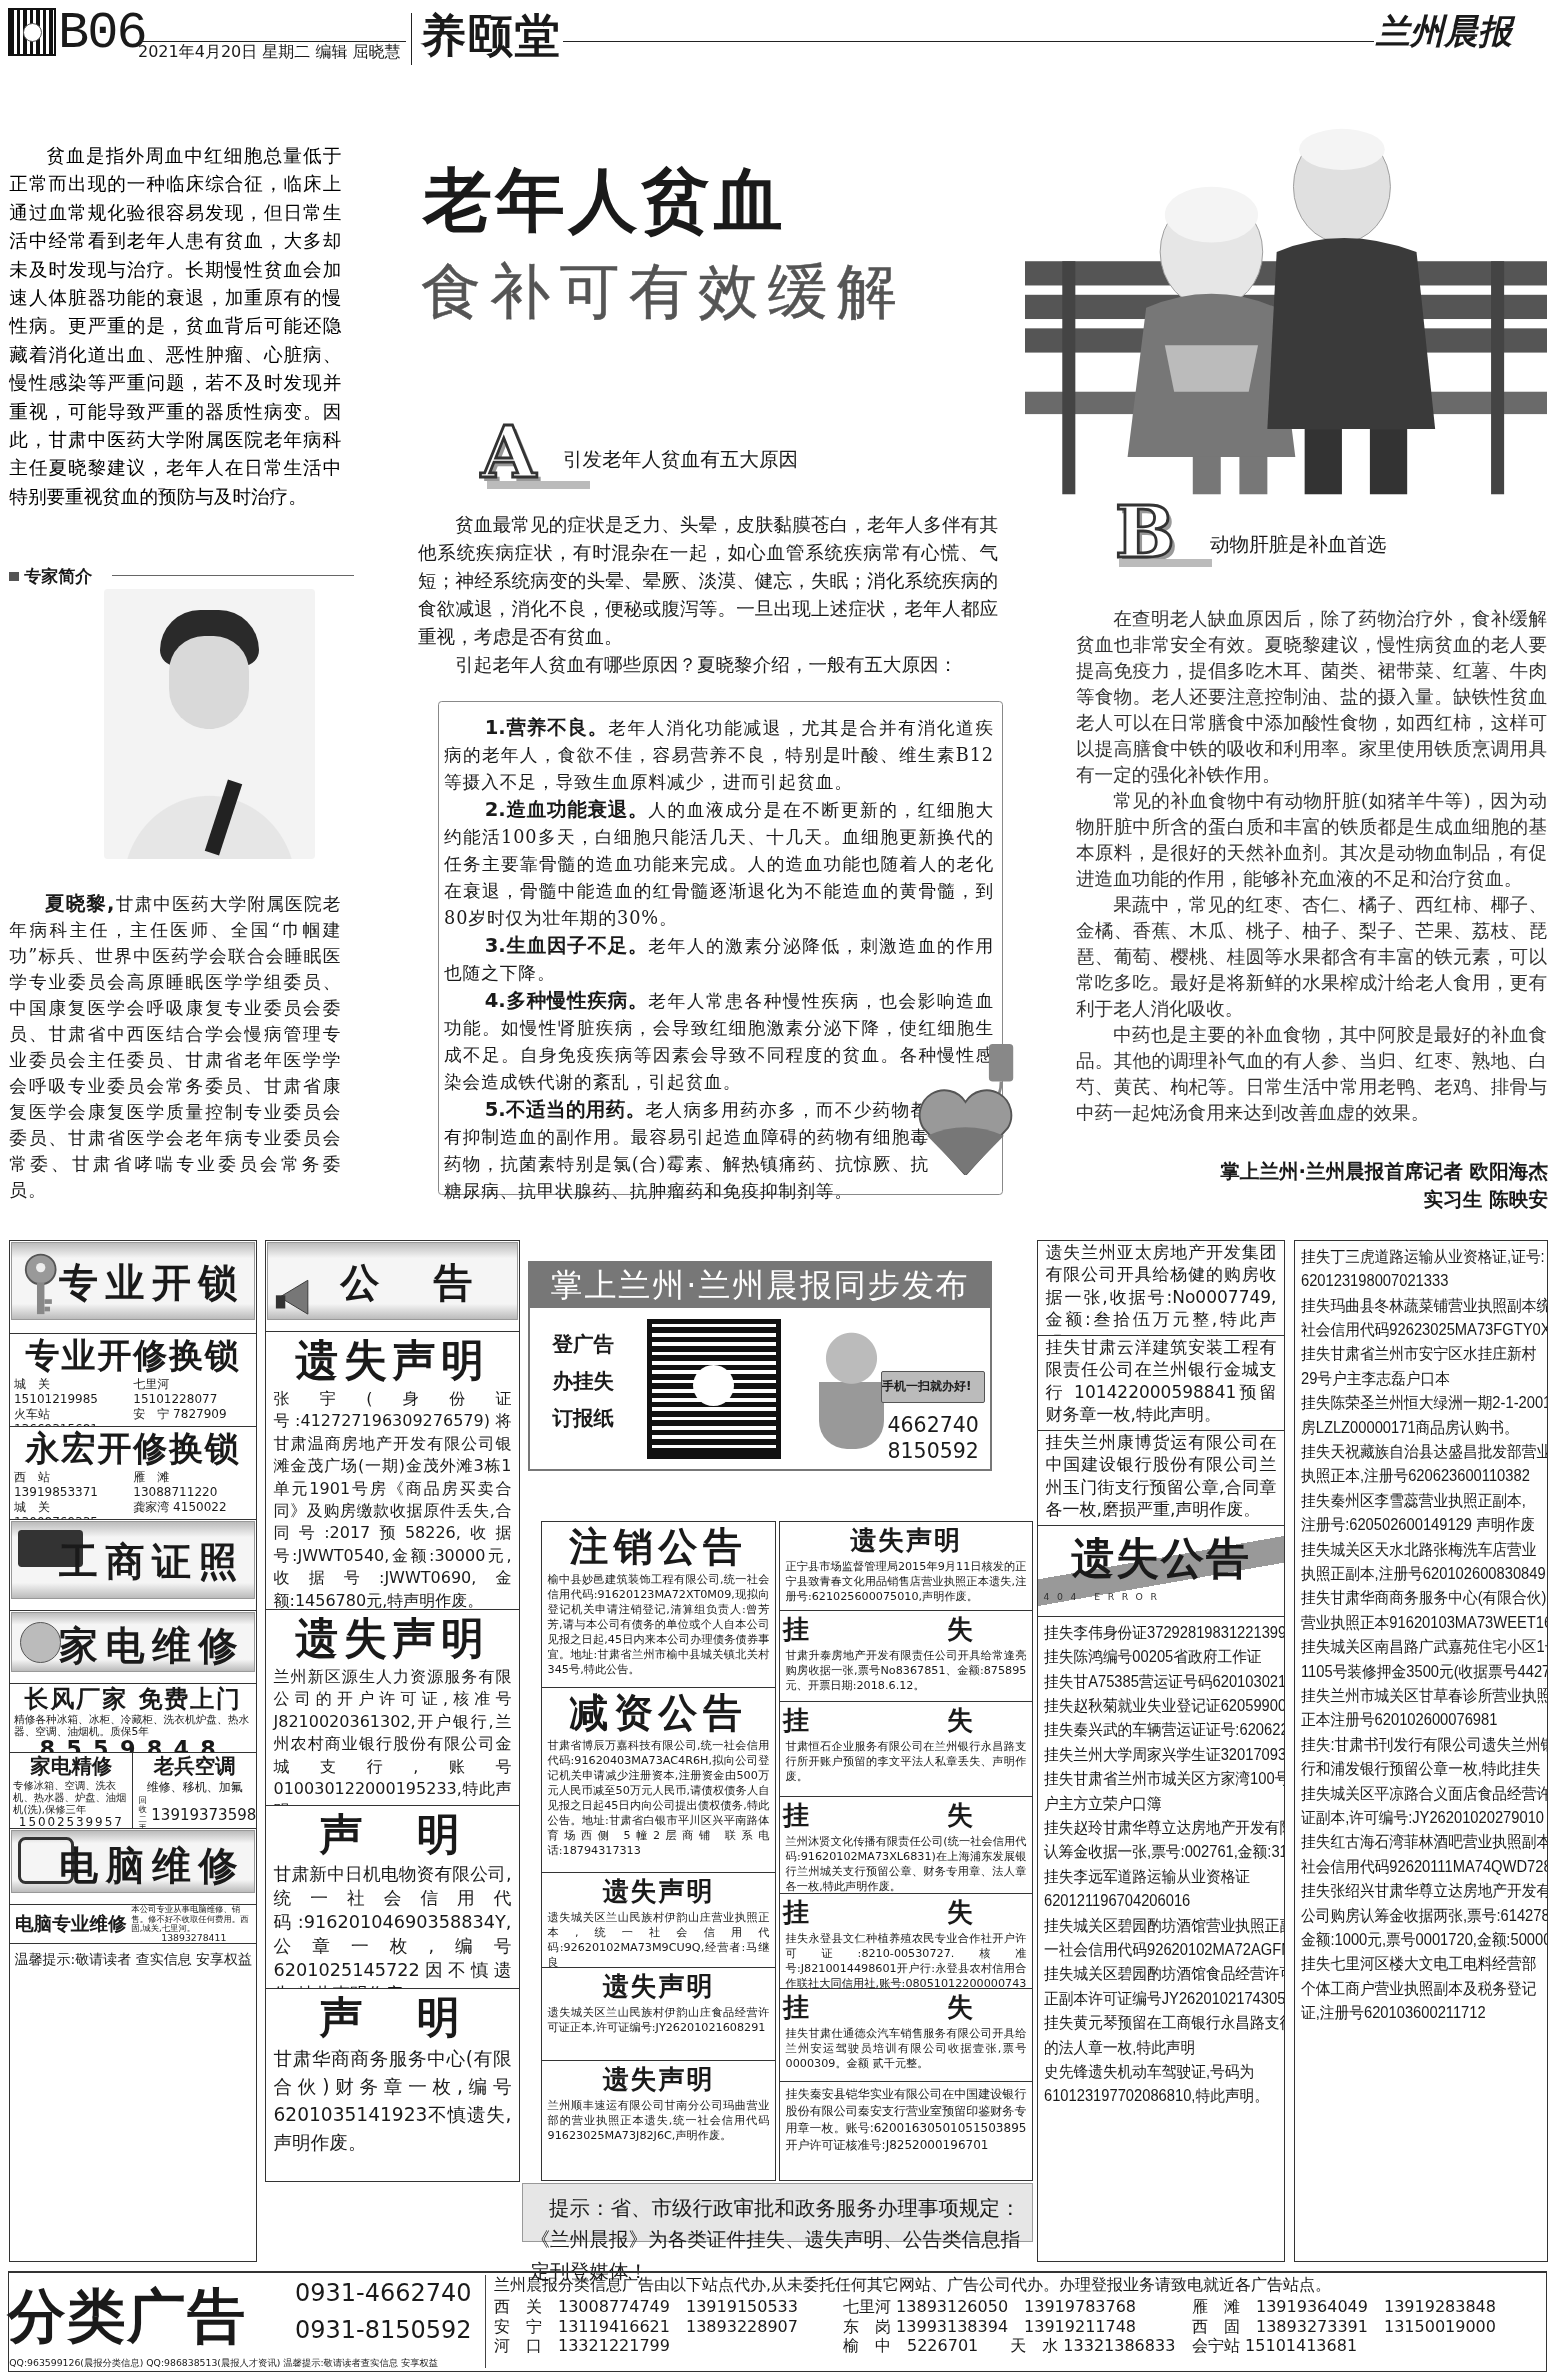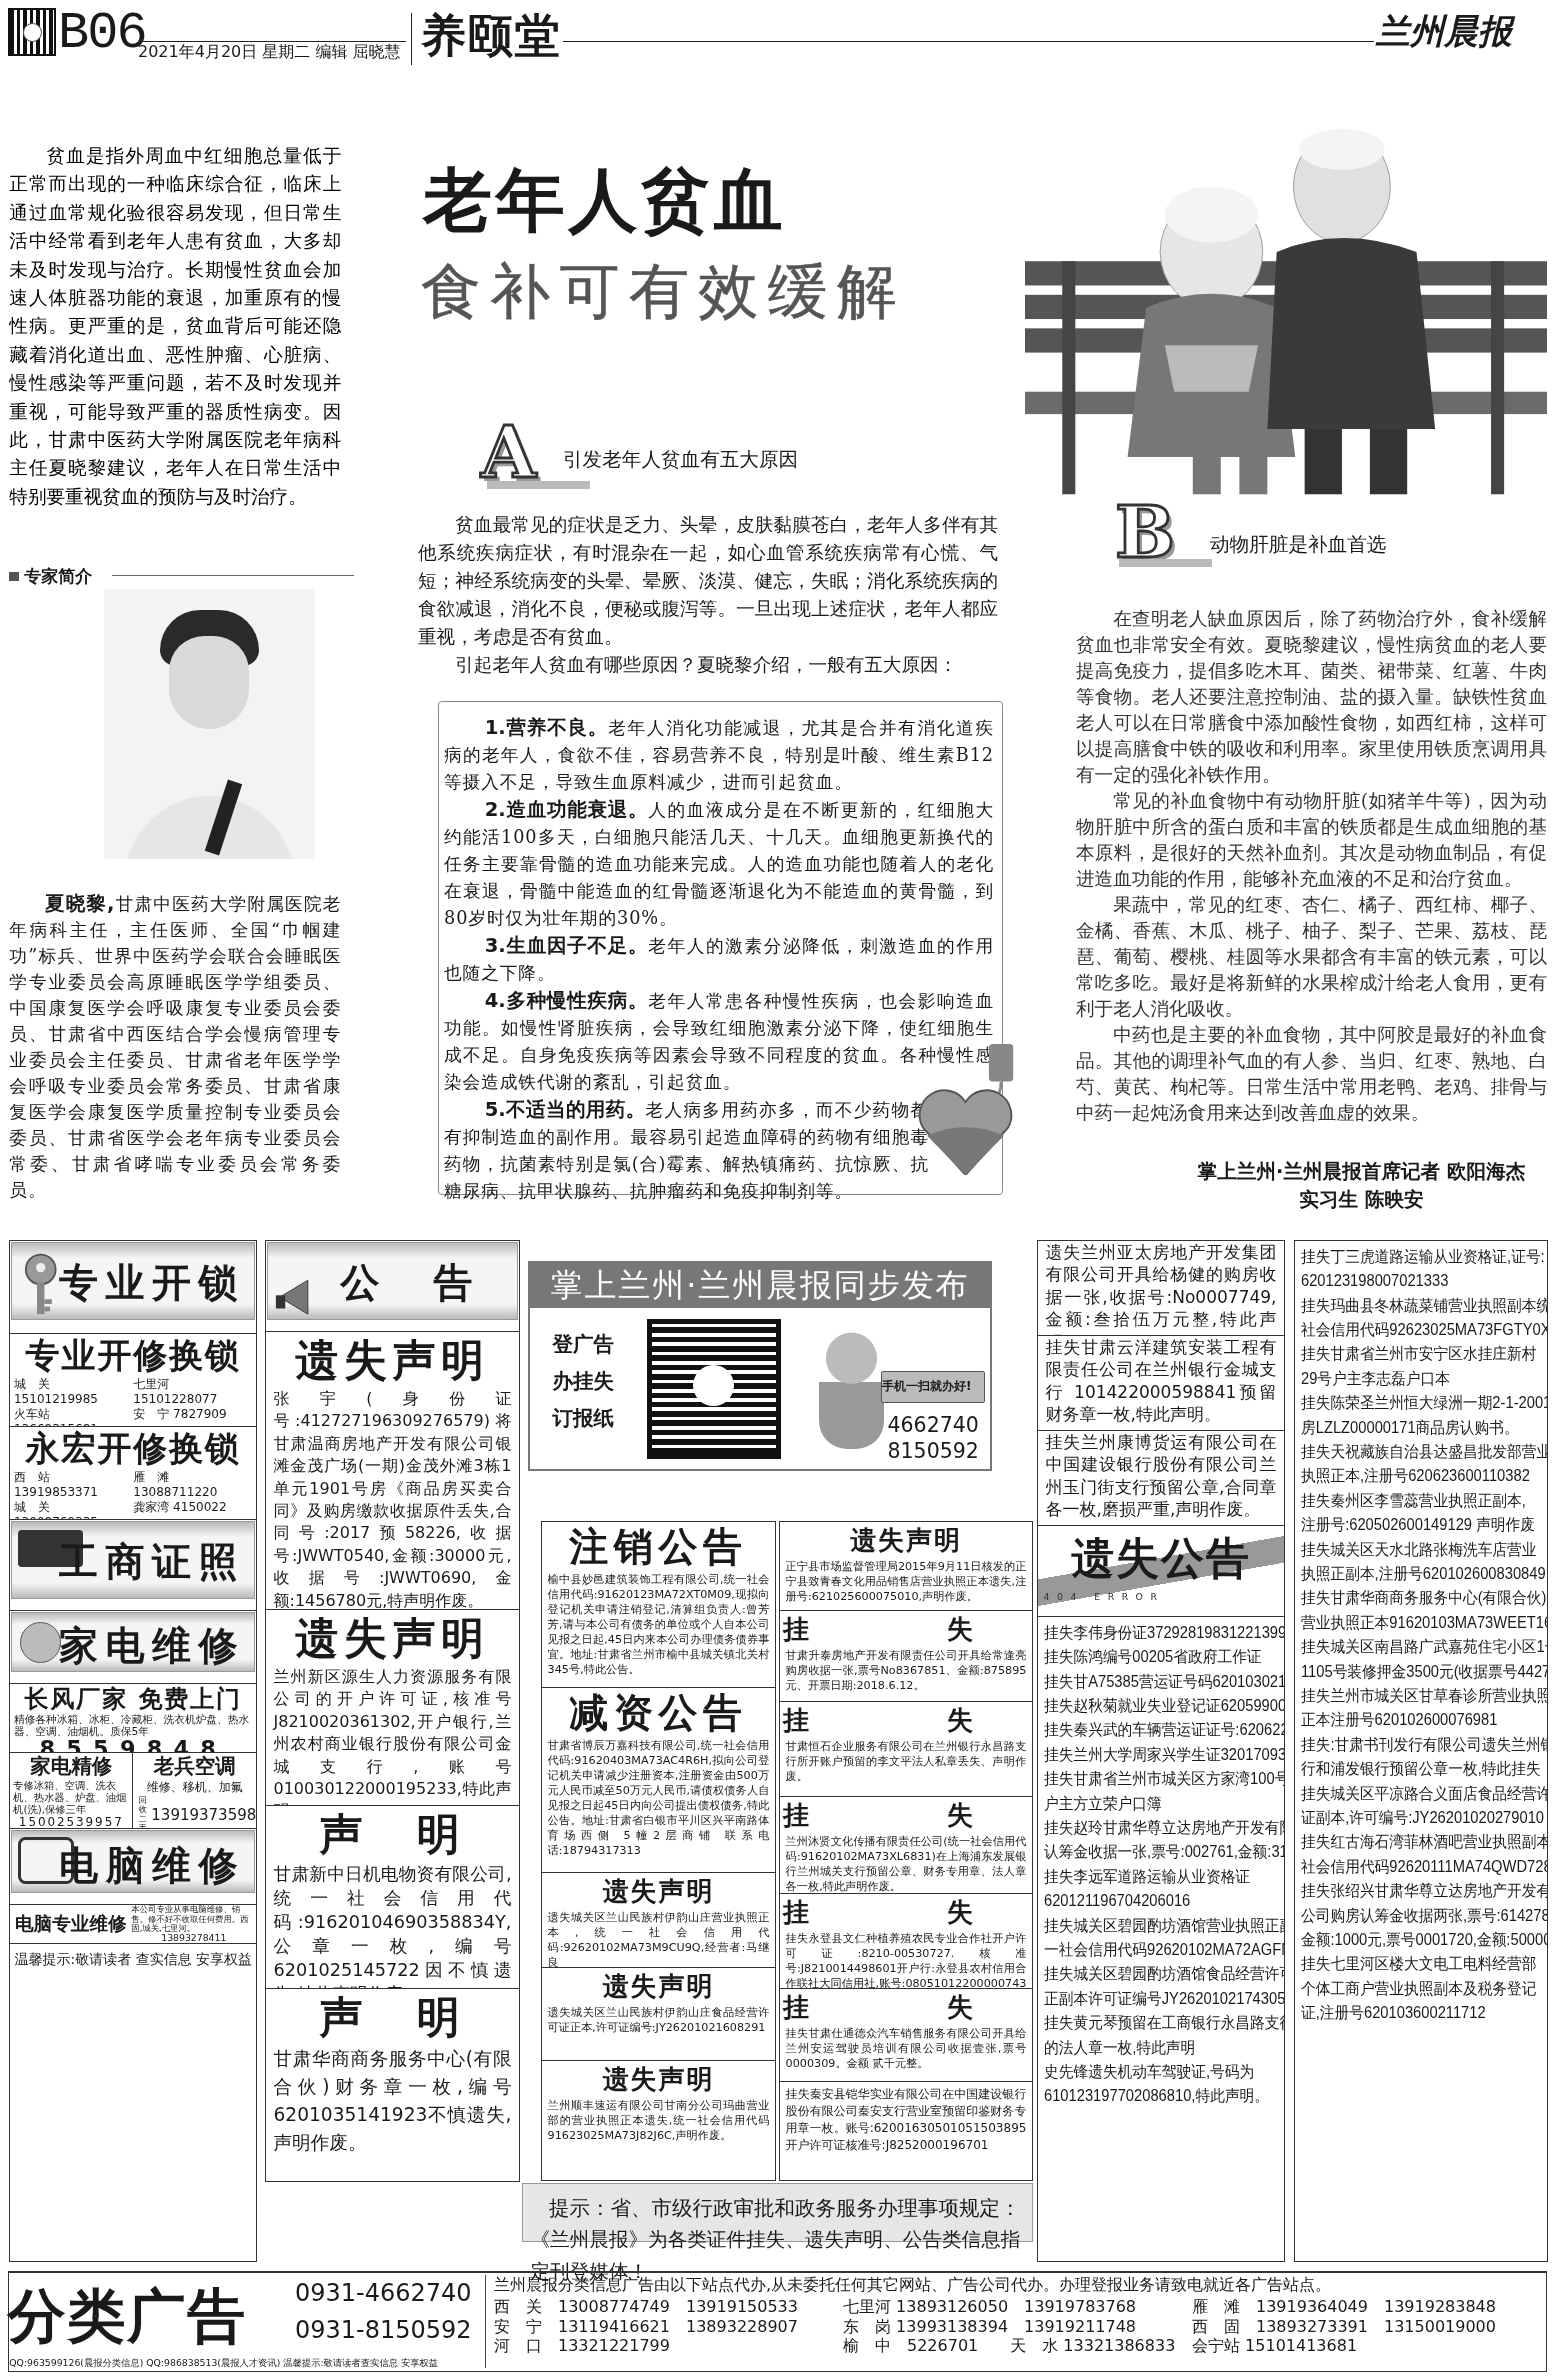--- a/index.html
+++ b/index.html
@@ -42,21 +42,21 @@
 #causes{left:444px;top:714px;width:550px;font-size:17.7px;line-height:27px;font-family:"DejaVu Serif",serif;text-align:justify;letter-spacing:0.9px}
 #causes p{text-indent:2.3em}
 #causes b{font-family:"DejaVu Sans",sans-serif;font-size:19.6px;letter-spacing:0}
 #heart{left:914px;top:1044px;width:103px;height:131px}
 
 #secB-letter{left:1115px;top:490px}
 #secB-bar{left:1119px;top:559px;width:93px;height:7.5px;background:#bbb}
 #secB-title{left:1210px;top:531px;font-size:19.6px}
 #secB-p{left:1076px;top:606px;width:471px;font-size:18.6px;line-height:26px;text-align:justify;font-family:"DejaVu Serif",serif;color:#333}
 #secB-p p{text-indent:2em}
-#byline{left:1175px;top:1158px;width:373px;text-align:center;font-size:19.6px;font-weight:bold;line-height:28px}
+#byline{left:1175px;top:1158px;width:373px;text-align:right;font-size:19.6px;font-weight:bold;line-height:28px}
 
 .adbox{position:absolute;border:1.9px solid #333;background:#fff;overflow:hidden}
 .adcell{border-bottom:1.9px solid #333;position:relative;overflow:hidden}
 .adcell:last-child{border-bottom:none}
 .big{font-weight:bold;text-align:center;letter-spacing:1.9px;font-family:"DejaVu Sans",sans-serif}
 .banner{margin:1px;height:78px;background:linear-gradient(#bbb,#f5f5f5 20%,#f5f5f5 80%,#bbb);border:1.9px solid #999;position:relative}
 .banner .bt{position:absolute;right:9.3px;top:13px;font-size:39px;font-weight:bold;letter-spacing:7.5px;font-family:"DejaVu Serif",serif}
 .grid2{display:grid;grid-template-columns:1fr 1fr;font-size:12px;line-height:15px;padding:0 3.7px}
 .decl-title{font-size:43px;font-weight:bold;text-align:center;letter-spacing:5.6px;line-height:56px}
 .decl-body{font-size:16px;line-height:22.4px;padding:0 7.5px;text-align:justify}

